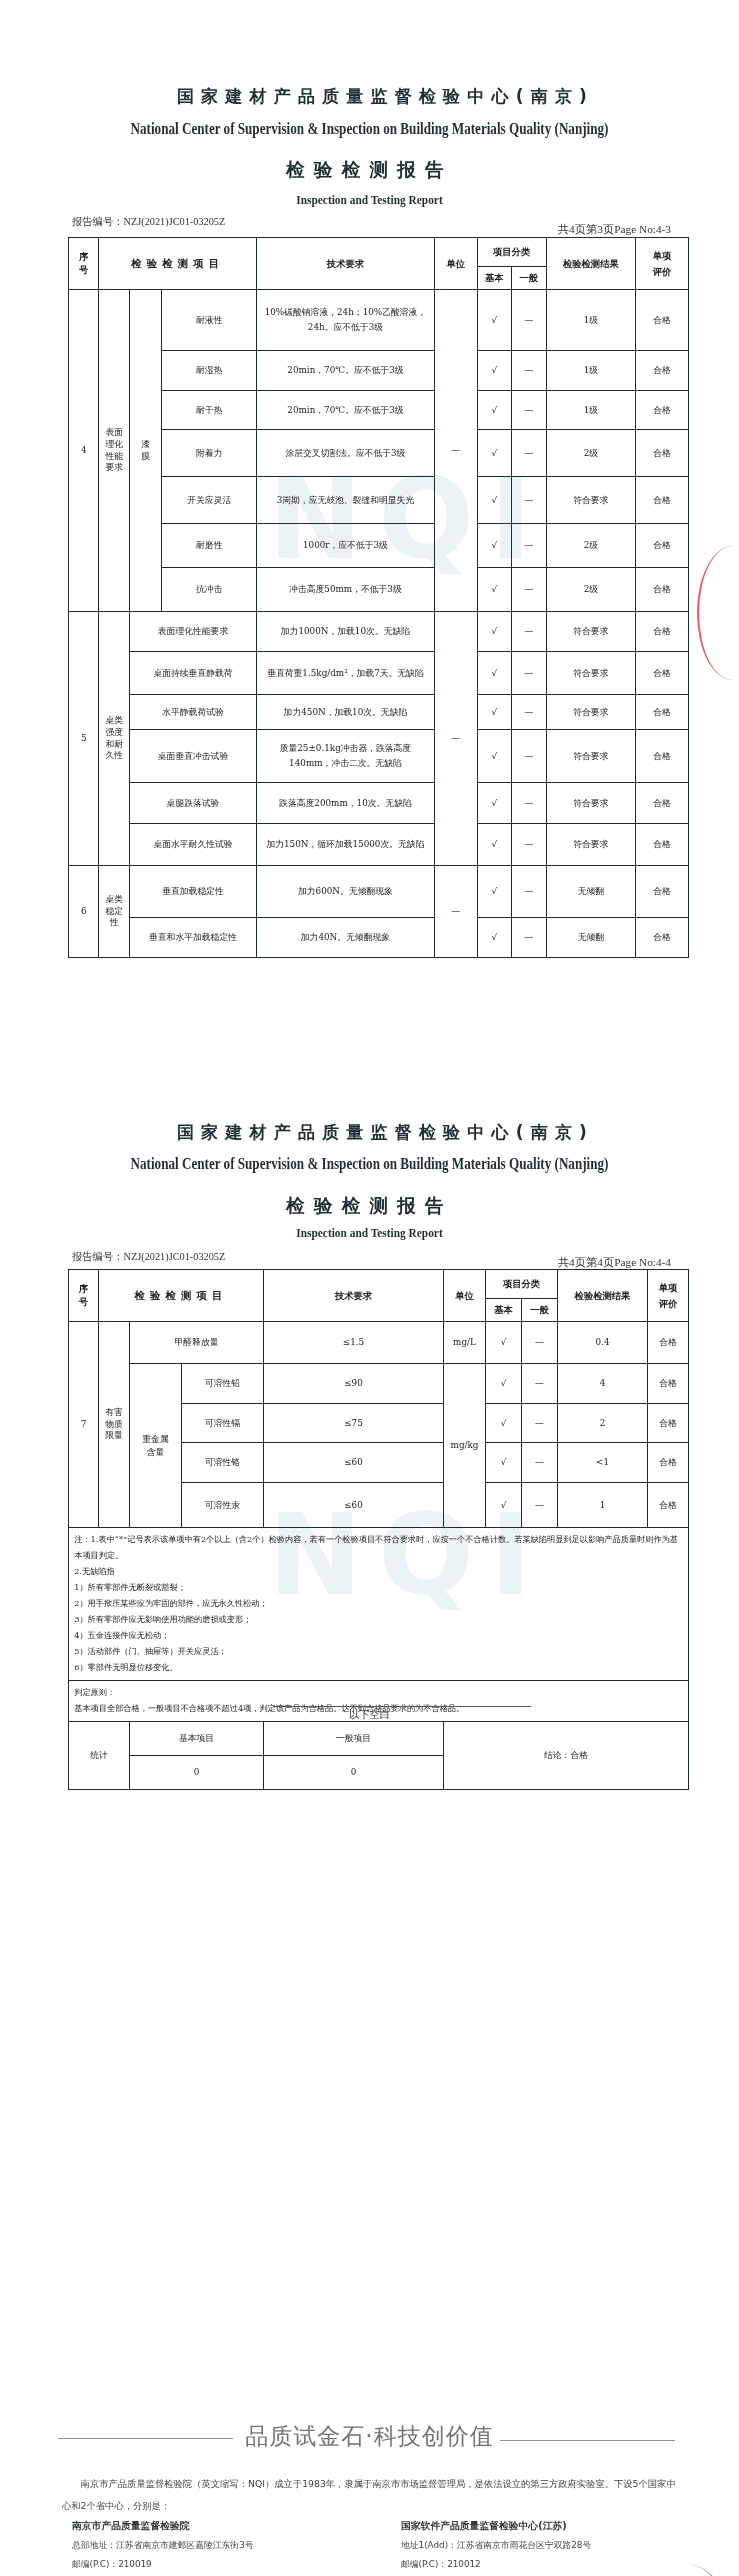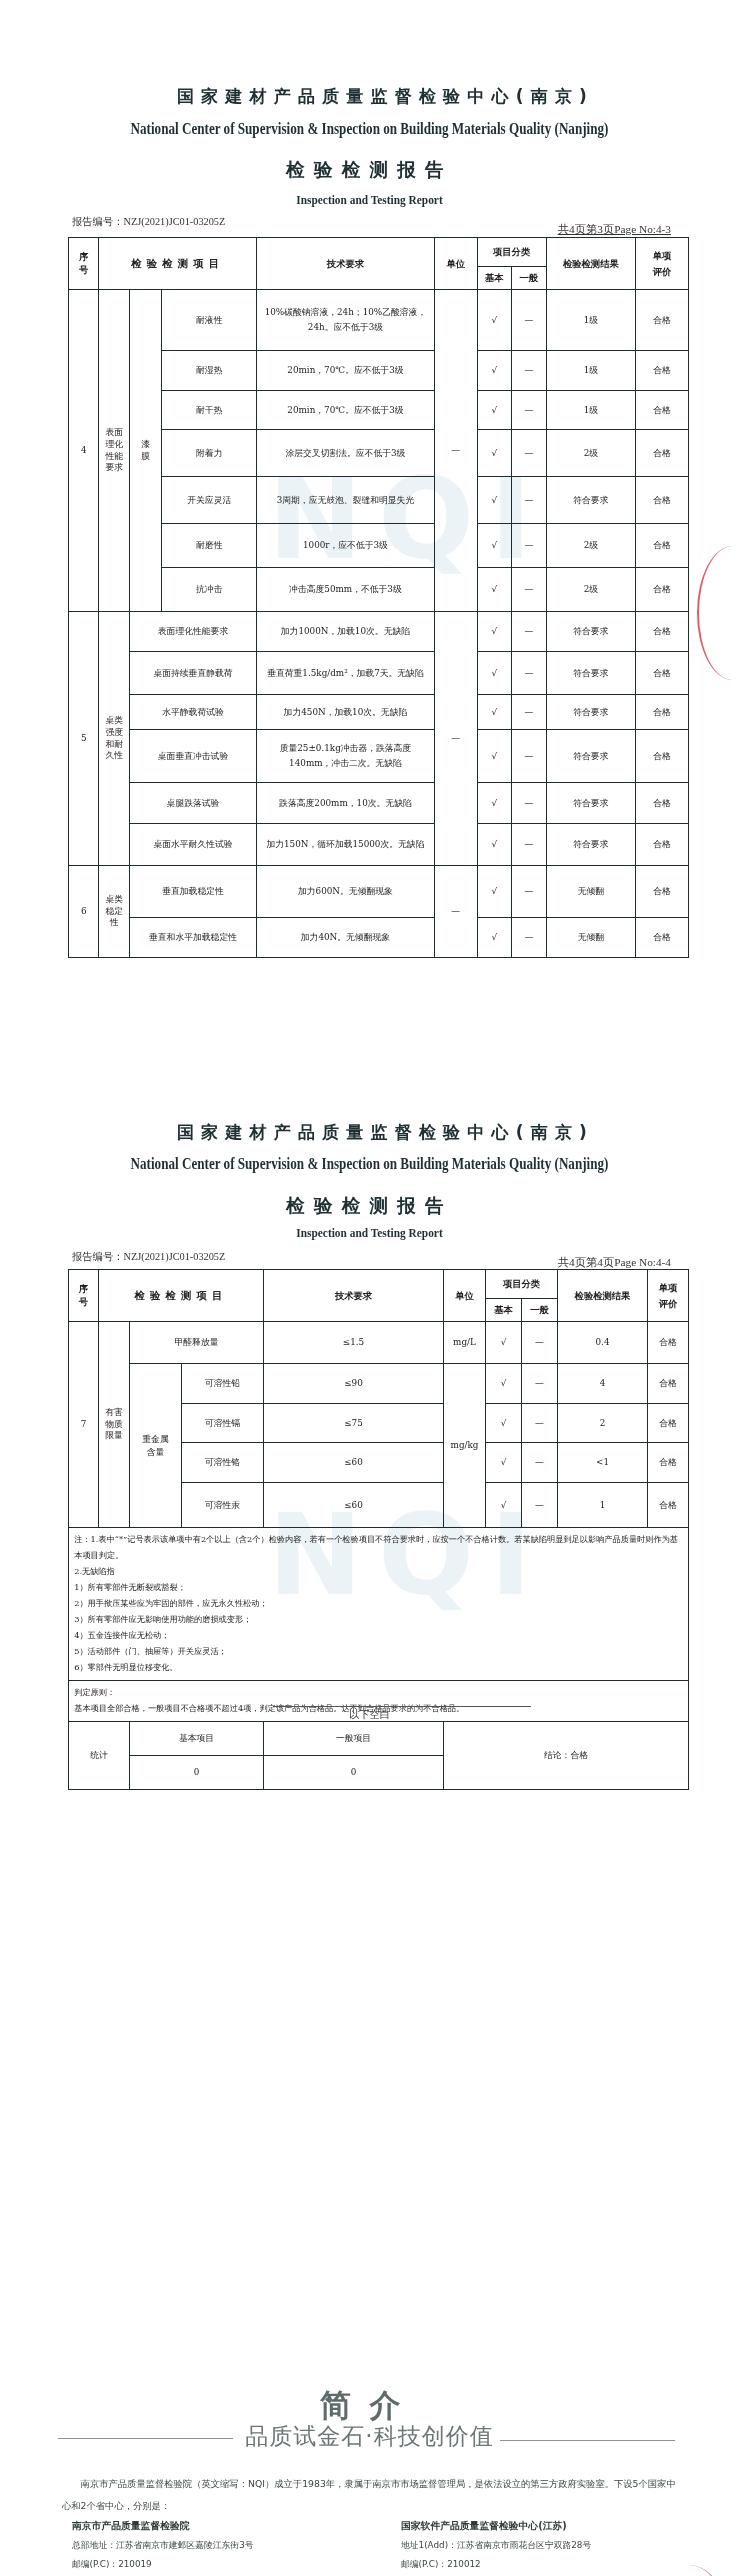--- a/index.html
+++ b/index.html
@@ -34,21 +34,21 @@
 </head>
 <body>
 
 <div class="page" style="top:0; height:1010px;">
   <div class="watermark" style="left:268px; top:453px;">NQI</div>
   <div class="hdr-cn" style="top:85px;">国家建材产品质量监督检验中心(南京)</div>
   <div class="hdr-en" style="top:120px;">National Center of Supervision &amp; Inspection on Building Materials Quality (Nanjing)</div>
   <div class="hdr-report" style="top:157px;">检验检测报告</div>
   <div class="hdr-report-en" style="top:192px;">Inspection and Testing Report</div>
   <div class="meta-left" style="top:215px;">报告编号：NZJ(2021)JC01-03205Z</div>
-  <div class="meta-right" style="top:222px;text-decoration:underline;">共4页第3页Page No:4-3</div>
+  <div class="meta-right" style="top:222px;">共4页第3页Page No:4-3</div>
 
   <table class="rpt" style="top:237px;">
     <colgroup>
       <col style="width:30px">
         <col style="width:30px">
         <col style="width:32px">
         <col style="width:93px">
       <col style="width:175px">
         <col style="width:42px">
         <col style="width:34px">
@@ -339,21 +339,20 @@
       <td>0</td>
     </tr>
   </tbody>
     </table>
 
   <div class="blank-line" style="top:598px;"></div>
   <div class="blank-end" style="top:600px;">以下空白</div>
 </div>
 
 <div class="page" style="top:2318px; height:793px;">
-  <div class="intro-title" style="top:67px;">简介</div>
   <div class="slogan-line" style="left:58px; top:120px;"></div>
   <div class="intro-slogan" style="top:103px;">品质试金石·科技创价值</div>
   <div class="slogan-line" style="left:500px; top:122px;"></div>
   <div class="intro-para" style="top:155px;">南京市产品质量监督检验院（英文缩写：NQI）成立于1983年，隶属于南京市市场监督管理局，是依法设立的第三方政府实验室。下设5个国家中心和2个省中心，分别是：</div>
 
   <div class="org-col" style="left:72px; top:198px; width:309px;">
     <div class="org">
       <div class="org-name">南京市产品质量监督检验院</div>
       <div class="org-line">总部地址：江苏省南京市建邺区嘉陵江东街3号</div>
       <div class="org-line">邮编(P.C)：210019</div>

